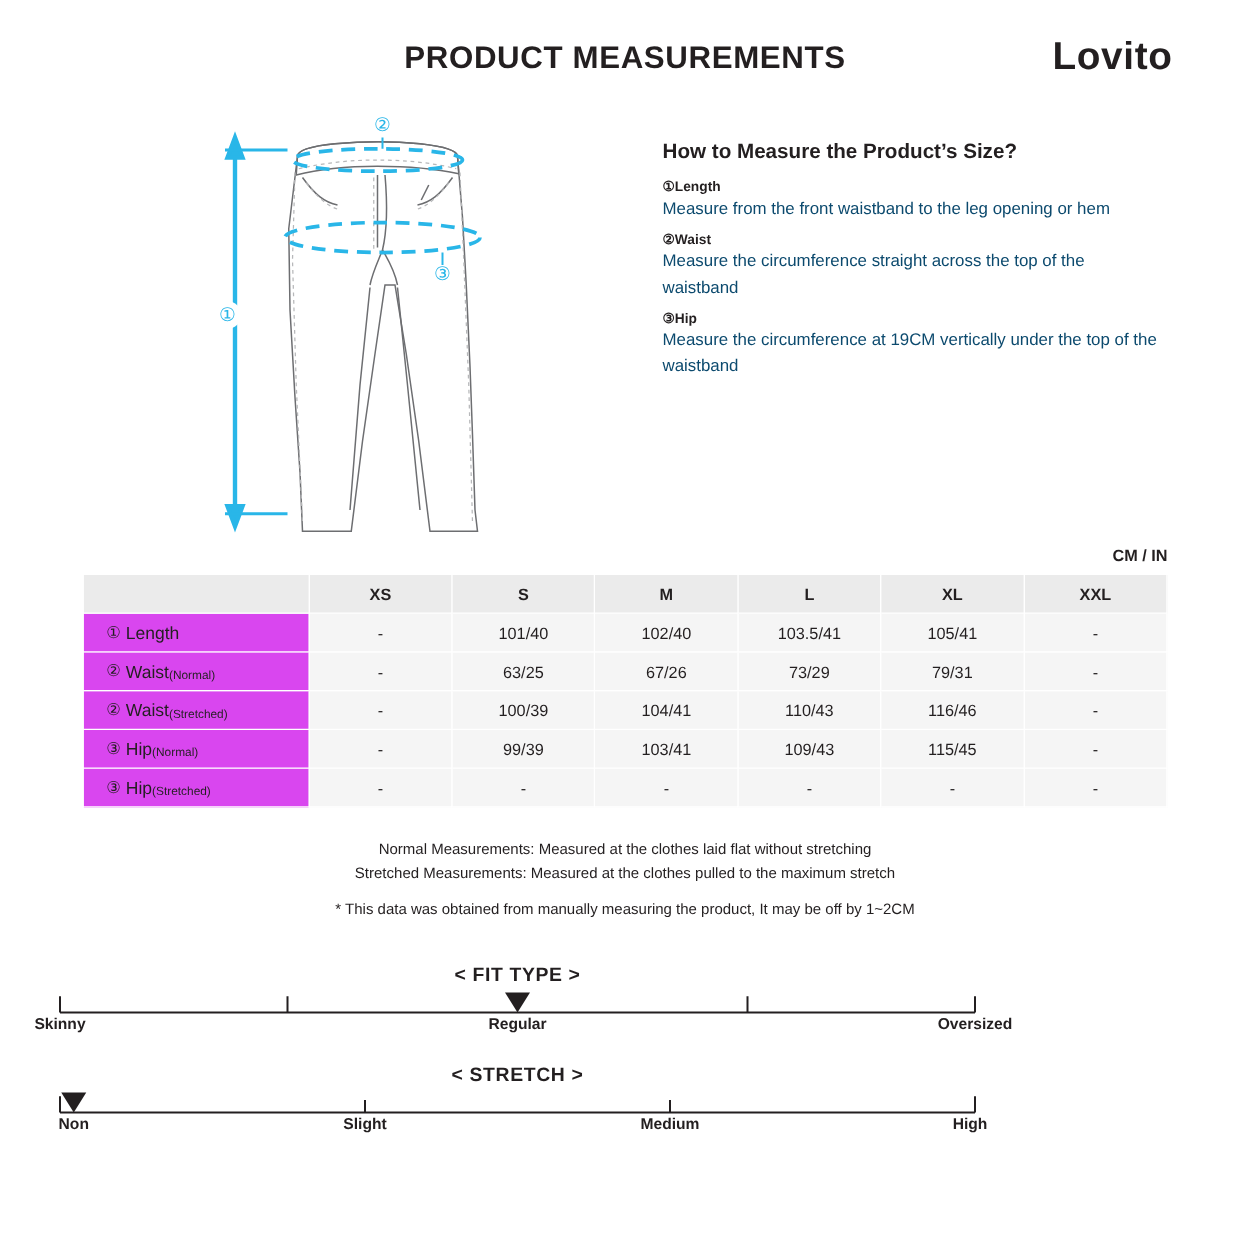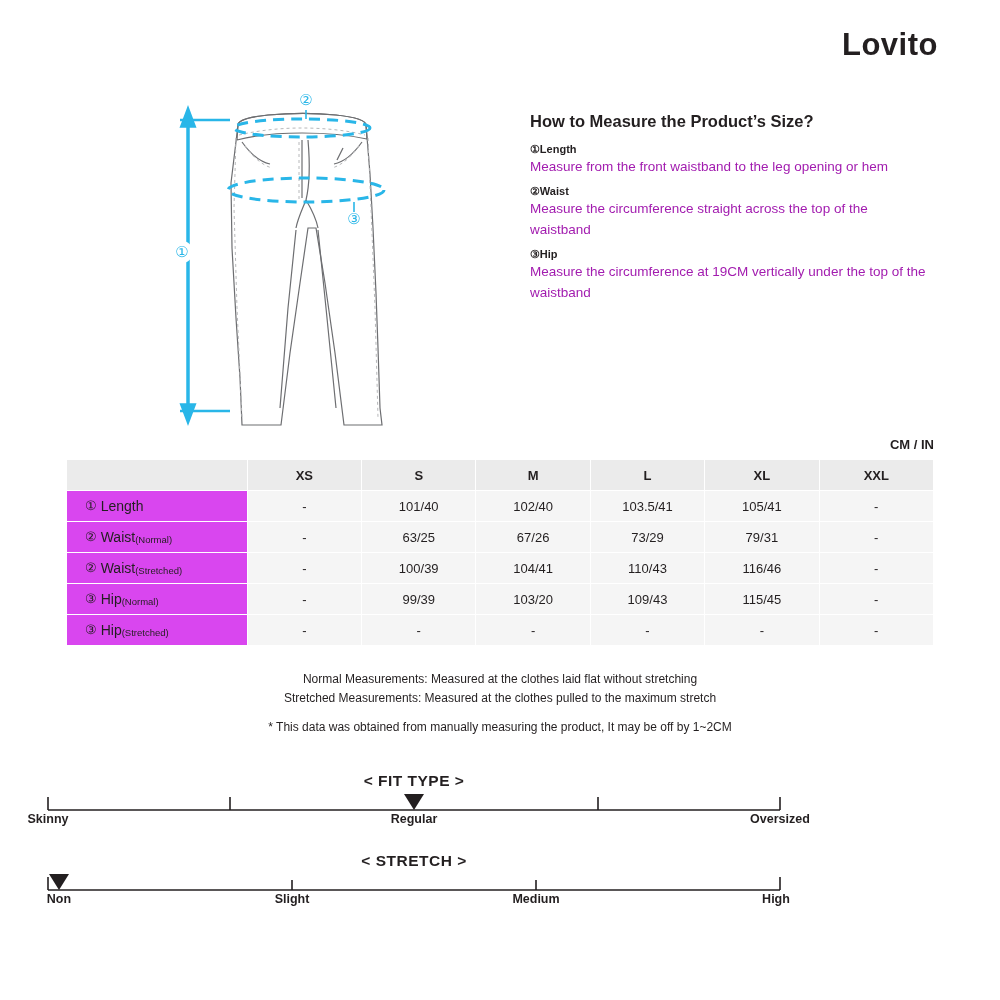--- a/index.html
+++ b/index.html
@@ -37,21 +37,21 @@
     color: #231f20;
   }
 
   
   .diagram { position: absolute; left: 130px; top: 78px; width: 380px; height: 360px; }
 
   
   .howto { position: absolute; left: 530px; top: 112px; width: 400px; }
   .howto h2 { font-size: 16.5px; font-weight: bold; margin: 0 0 12px 0; color: #231f20; }
   .howto .item-label { font-size: 11px; font-weight: bold; color: #231f20; margin: 0 0 1px 0; }
-  .howto .item-desc { font-size: 13.5px; color: #a21caf; margin: 0 0 7px 0; line-height: 1.55; }
+  .howto .item-desc { font-size: 13.5px; color: #0c4a6e; margin: 0 0 7px 0; line-height: 1.55; }
 
   
   .unit {
     position: absolute;
     right: 66px;
     top: 437px;
     font-size: 13px;
     font-weight: bold;
     color: #231f20;
   }
@@ -119,20 +119,21 @@
     color: #231f20;
     transform: translateX(-50%);
     white-space: nowrap;
   }
 </style>
 </head>
 <body>
 
 <div class="page">
 
+  <div class="title">PRODUCT MEASUREMENTS</div>
   <div class="brand">Lovito</div>
 
   <div class="diagram">
     <svg width="380" height="360" viewBox="0 0 380 360">
 
       <g fill="none" stroke="#6d6e71" stroke-width="1.2">
         <path d="M108,47 C108,42 118,39 138,37 C160,35 186,35 206,37 C224,39 236,42 236,47
                  L240,96 L243,150 L246,215 L248,270 L250,330 L252,347
                  L214,347 L205,275 L195,205 L186,150 L178,150 L170,205 L160,275 L151,347
                  L112,347 L110,300 L106,240 L102,170 L101,105 Z"></path>
@@ -250,21 +251,21 @@
         <td>100/39</td>
         <td>104/41</td>
         <td>110/43</td>
         <td>116/46</td>
         <td>-</td>
       </tr>
       <tr>
         <th><span class="circ">③</span><span>Hip</span><span class="sub">(Normal)</span></th>
         <td>-</td>
         <td>99/39</td>
-        <td>103/20</td>
+        <td>103/41</td>
         <td>109/43</td>
         <td>115/45</td>
         <td>-</td>
       </tr>
       <tr>
         <th><span class="circ">③</span><span>Hip</span><span class="sub">(Stretched)</span></th>
         <td>-</td>
         <td>-</td>
         <td>-</td>
         <td>-</td>

